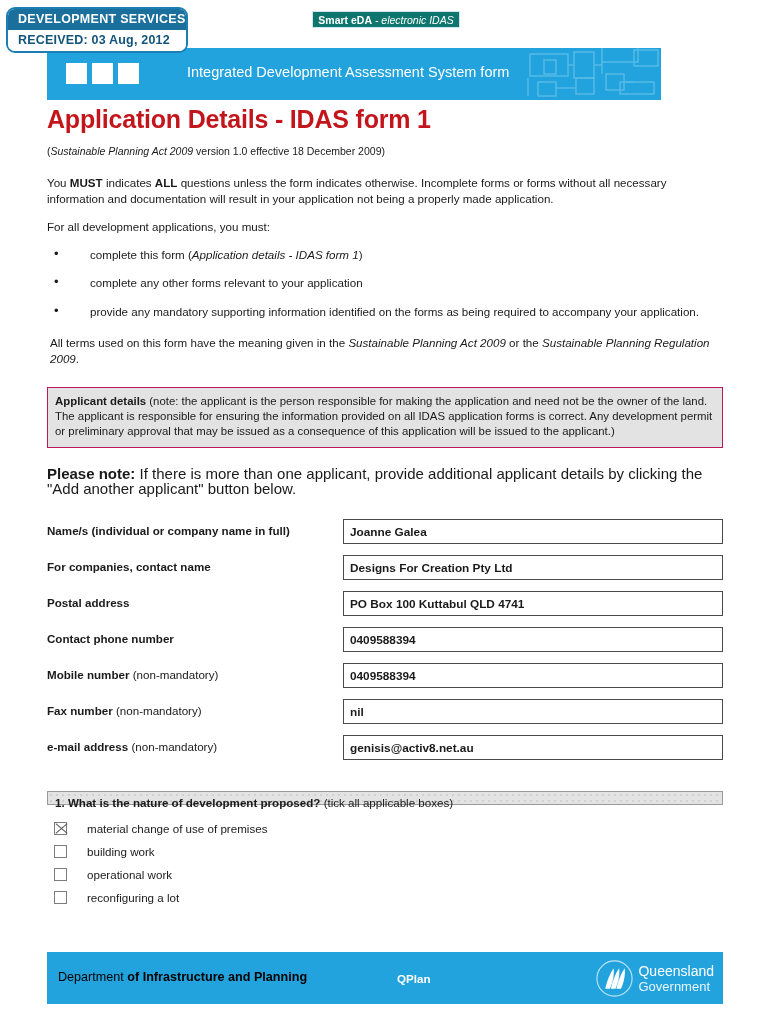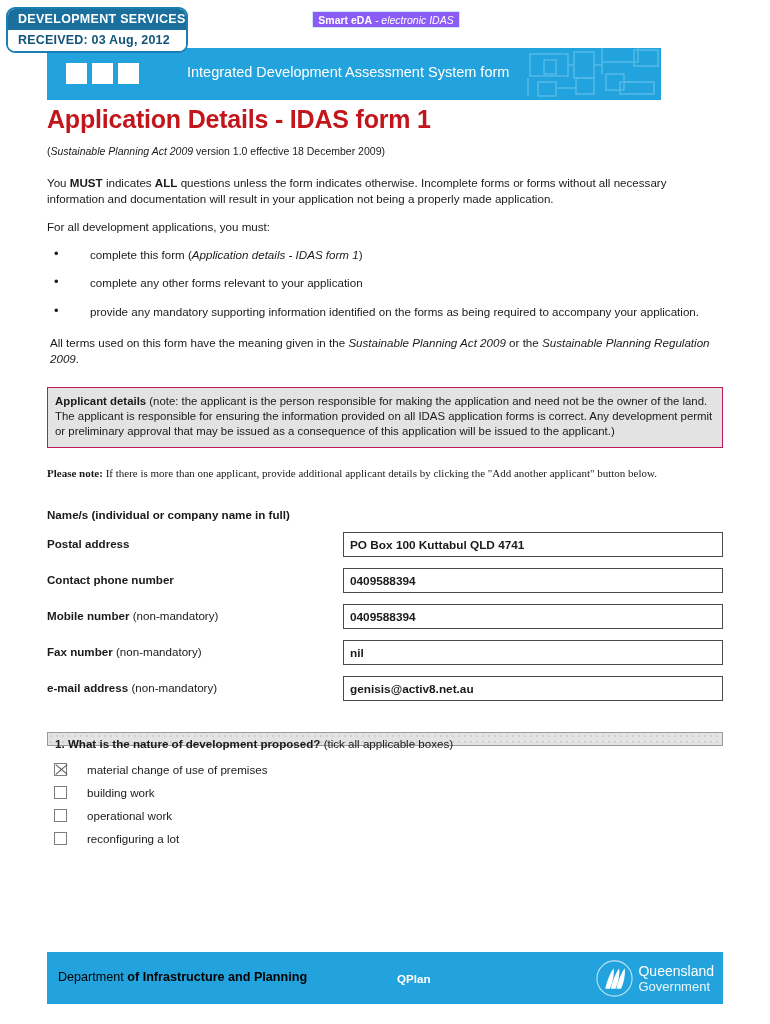--- a/index.html
+++ b/index.html
@@ -48,21 +48,21 @@
     box-sizing: border-box;
   }
 
   
   .smarteda {
     position: absolute;
     left: 312px;
     top: 11px;
     width: 148px;
     height: 17px;
-    background: #8b5cf6;
+    background: #0f766e;
     border: 1px solid #cfe6f4;
     color: #ffffff;
     font-size: 10.5px;
     font-weight: bold;
     text-align: center;
     line-height: 17px;
     z-index: 20;
     box-sizing: border-box;
   }
   .smarteda i {
@@ -173,23 +173,22 @@
     background: #e3e3e3;
     padding: 6px 8px 7px 7px;
     font-size: 11.4px;
     line-height: 15.2px;
     box-sizing: border-box;
   }
   .note-box b { font-weight: bold; }
 
   .please-note {
     margin: 18px 0 0 0;
-    font-size: 11px;
+    font-size: 15px;
     line-height: 15.5px;
-    font-family: Liberation Serif, serif;
   }
 
   
   .fields {
     margin-top: 22px;
   }
   .field-row {
     display: flex;
     align-items: flex-start;
     margin-bottom: 11px;
@@ -363,22 +362,27 @@
   <p class="terms"><span> All terms used on this form have the meaning given in the </span><i>Sustainable Planning Act 2009</i><span> or the </span><i>Sustainable Planning Regulation 2009</i><span>.</span></p>
 
   <div class="note-box"><b>Applicant details</b><span> (note: the applicant is the person responsible for making the application and need not be the owner of the land. The applicant is responsible for ensuring the information provided on all IDAS application forms is correct. Any development permit or preliminary approval that may be issued as a consequence of this application will be issued to the applicant.)</span></div>
 
   <p class="please-note"><b>Please note:</b><span> If there is more than one applicant, provide additional applicant details by clicking the "Add another applicant" button below.</span></p>
 
   <div class="fields">
 
     <div class="field-row">
       <div class="field-label"><span>Name/s (individual or company name in full)</span></div>
-    </div>
-
+      <div class="field-input">Joanne Galea</div>
+    </div>
+
+    <div class="field-row">
+      <div class="field-label"><span>For companies, contact name</span></div>
+      <div class="field-input">Designs For Creation Pty Ltd</div>
+    </div>
 
     <div class="field-row">
       <div class="field-label"><span>Postal address</span></div>
       <div class="field-input">PO Box 100 Kuttabul QLD 4741</div>
     </div>
 
     <div class="field-row">
       <div class="field-label"><span>Contact phone number</span></div>
       <div class="field-input">0409588394</div>
     </div>

